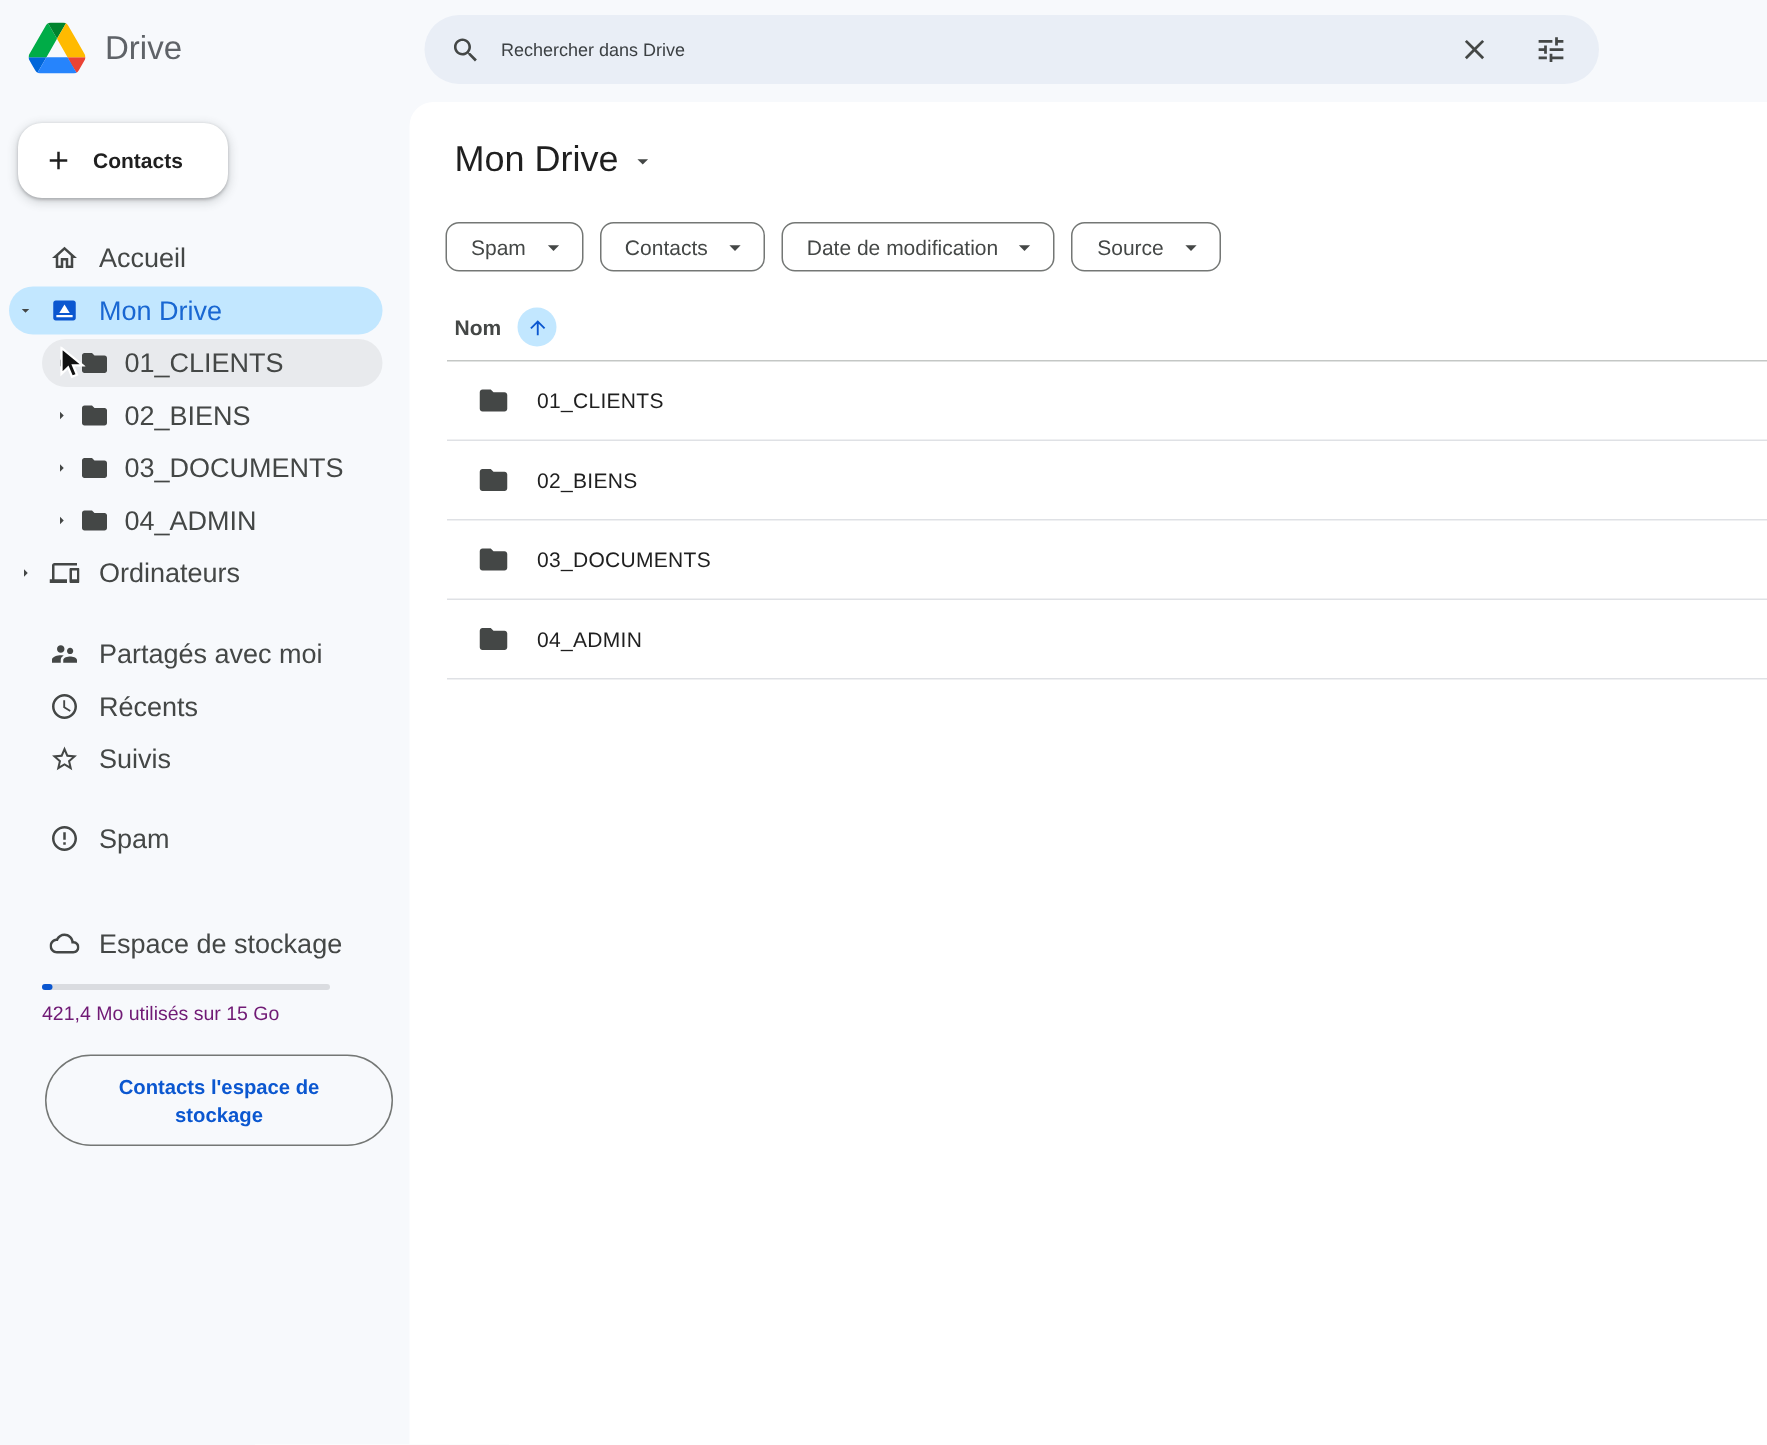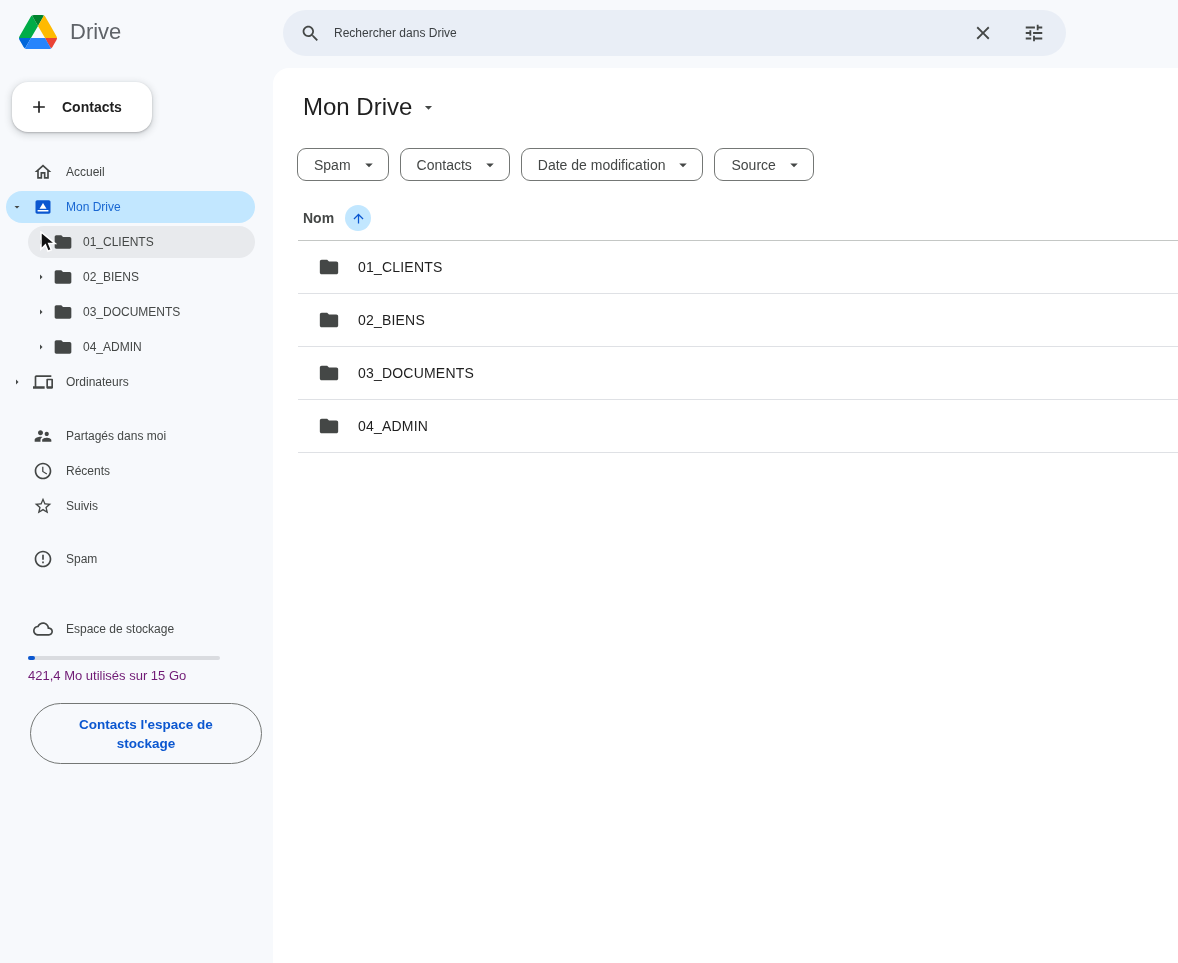--- a/index.html
+++ b/index.html
@@ -41,21 +41,21 @@
     background:#FFFFFF; border-radius:16px; border:none;
     box-shadow:0 1px 2px rgba(60,64,67,.30), 0 2px 6px 2px rgba(60,64,67,.15);
     display:flex; align-items:center; cursor:pointer;
     font-family:"Liberation Sans", sans-serif;
   }
   .new-btn .plus { margin-left:17px; width:20px; height:20px; color:#1F1F1F; }
   .new-btn .new-label { margin-left:13px; font-size:14px; font-weight:bold; color:#1F1F1F; }
 
   .pill {
     position:absolute; left:6px; width:249px; height:32px; border-radius:16px;
-    display:flex; align-items:center; font-size:12px; color:#444746; cursor:pointer;
+    display:flex; align-items:center; font-size:18px; color:#444746; cursor:pointer;
   }
   .pill.selected { background:#C2E7FF; color:#1967D2; }
   .pill.hovered  { background:#E8EAED; }
   .pill .caret { margin-left:5px; width:12px; height:12px; color:#444746; flex:none; }
   .pill .nav-icon { width:20px; height:20px; flex:none; }
   .pill .nav-icon.after-caret { margin-left:10px; }
   .pill .nav-icon.no-caret { margin-left:27px; }
   .pill .nav-label { margin-left:13px; white-space:nowrap; }
 
   .pill.tree { left:28px; width:227px; }
@@ -221,21 +221,21 @@
     <svg class="nav-icon after-caret" viewBox="0 0 24 24" fill="currentColor">
       <path d="M4 6h18V4H4c-1.1 0-2 .9-2 2v11H0v3h14v-3H4V6zm19 2h-6c-.55 0-1 .45-1 1v10c0 .55.45 1 1 1h6c.55 0 1-.45 1-1V9c0-.55-.45-1-1-1zm-1 9h-4v-7h4v7z"></path>
     </svg>
     <span class="nav-label">Ordinateurs</span>
   </div>
 
   <div class="pill" style="top:352px">
     <svg class="nav-icon no-caret" viewBox="0 0 24 24" fill="currentColor">
       <path d="M16.5 12c1.38 0 2.49-1.12 2.49-2.5S17.88 7 16.5 7 14 8.12 14 9.5s1.12 2.5 2.5 2.5zM9 11c1.66 0 2.99-1.34 2.99-3S10.66 5 9 5 6 6.34 6 8s1.34 3 3 3zm7.5 3c-1.83 0-5.5.92-5.5 2.75V19h11v-2.25c0-1.83-3.67-2.75-5.5-2.75zM9 13c-2.33 0-7 1.17-7 3.5V19h7v-2.25c0-.85.33-2.34 2.37-3.47C10.5 13.1 9.66 13 9 13z"></path>
     </svg>
-    <span class="nav-label">Partagés dans moi</span>
+    <span class="nav-label">Partagés avec moi</span>
   </div>
 
   <div class="pill" style="top:387px">
     <svg class="nav-icon no-caret" viewBox="0 0 24 24" fill="currentColor">
       <path d="M11.99 2C6.47 2 2 6.48 2 12s4.47 10 9.99 10C17.52 22 22 17.52 22 12S17.52 2 11.99 2zm.01 18c-4.42 0-8-3.58-8-8s3.58-8 8-8 8 3.58 8 8-3.58 8-8 8zm.5-13H11v6l5.25 3.15.75-1.23-4.5-2.67z"></path>
     </svg>
     <span class="nav-label">Récents</span>
   </div>
 
   <div class="pill" style="top:422px">

